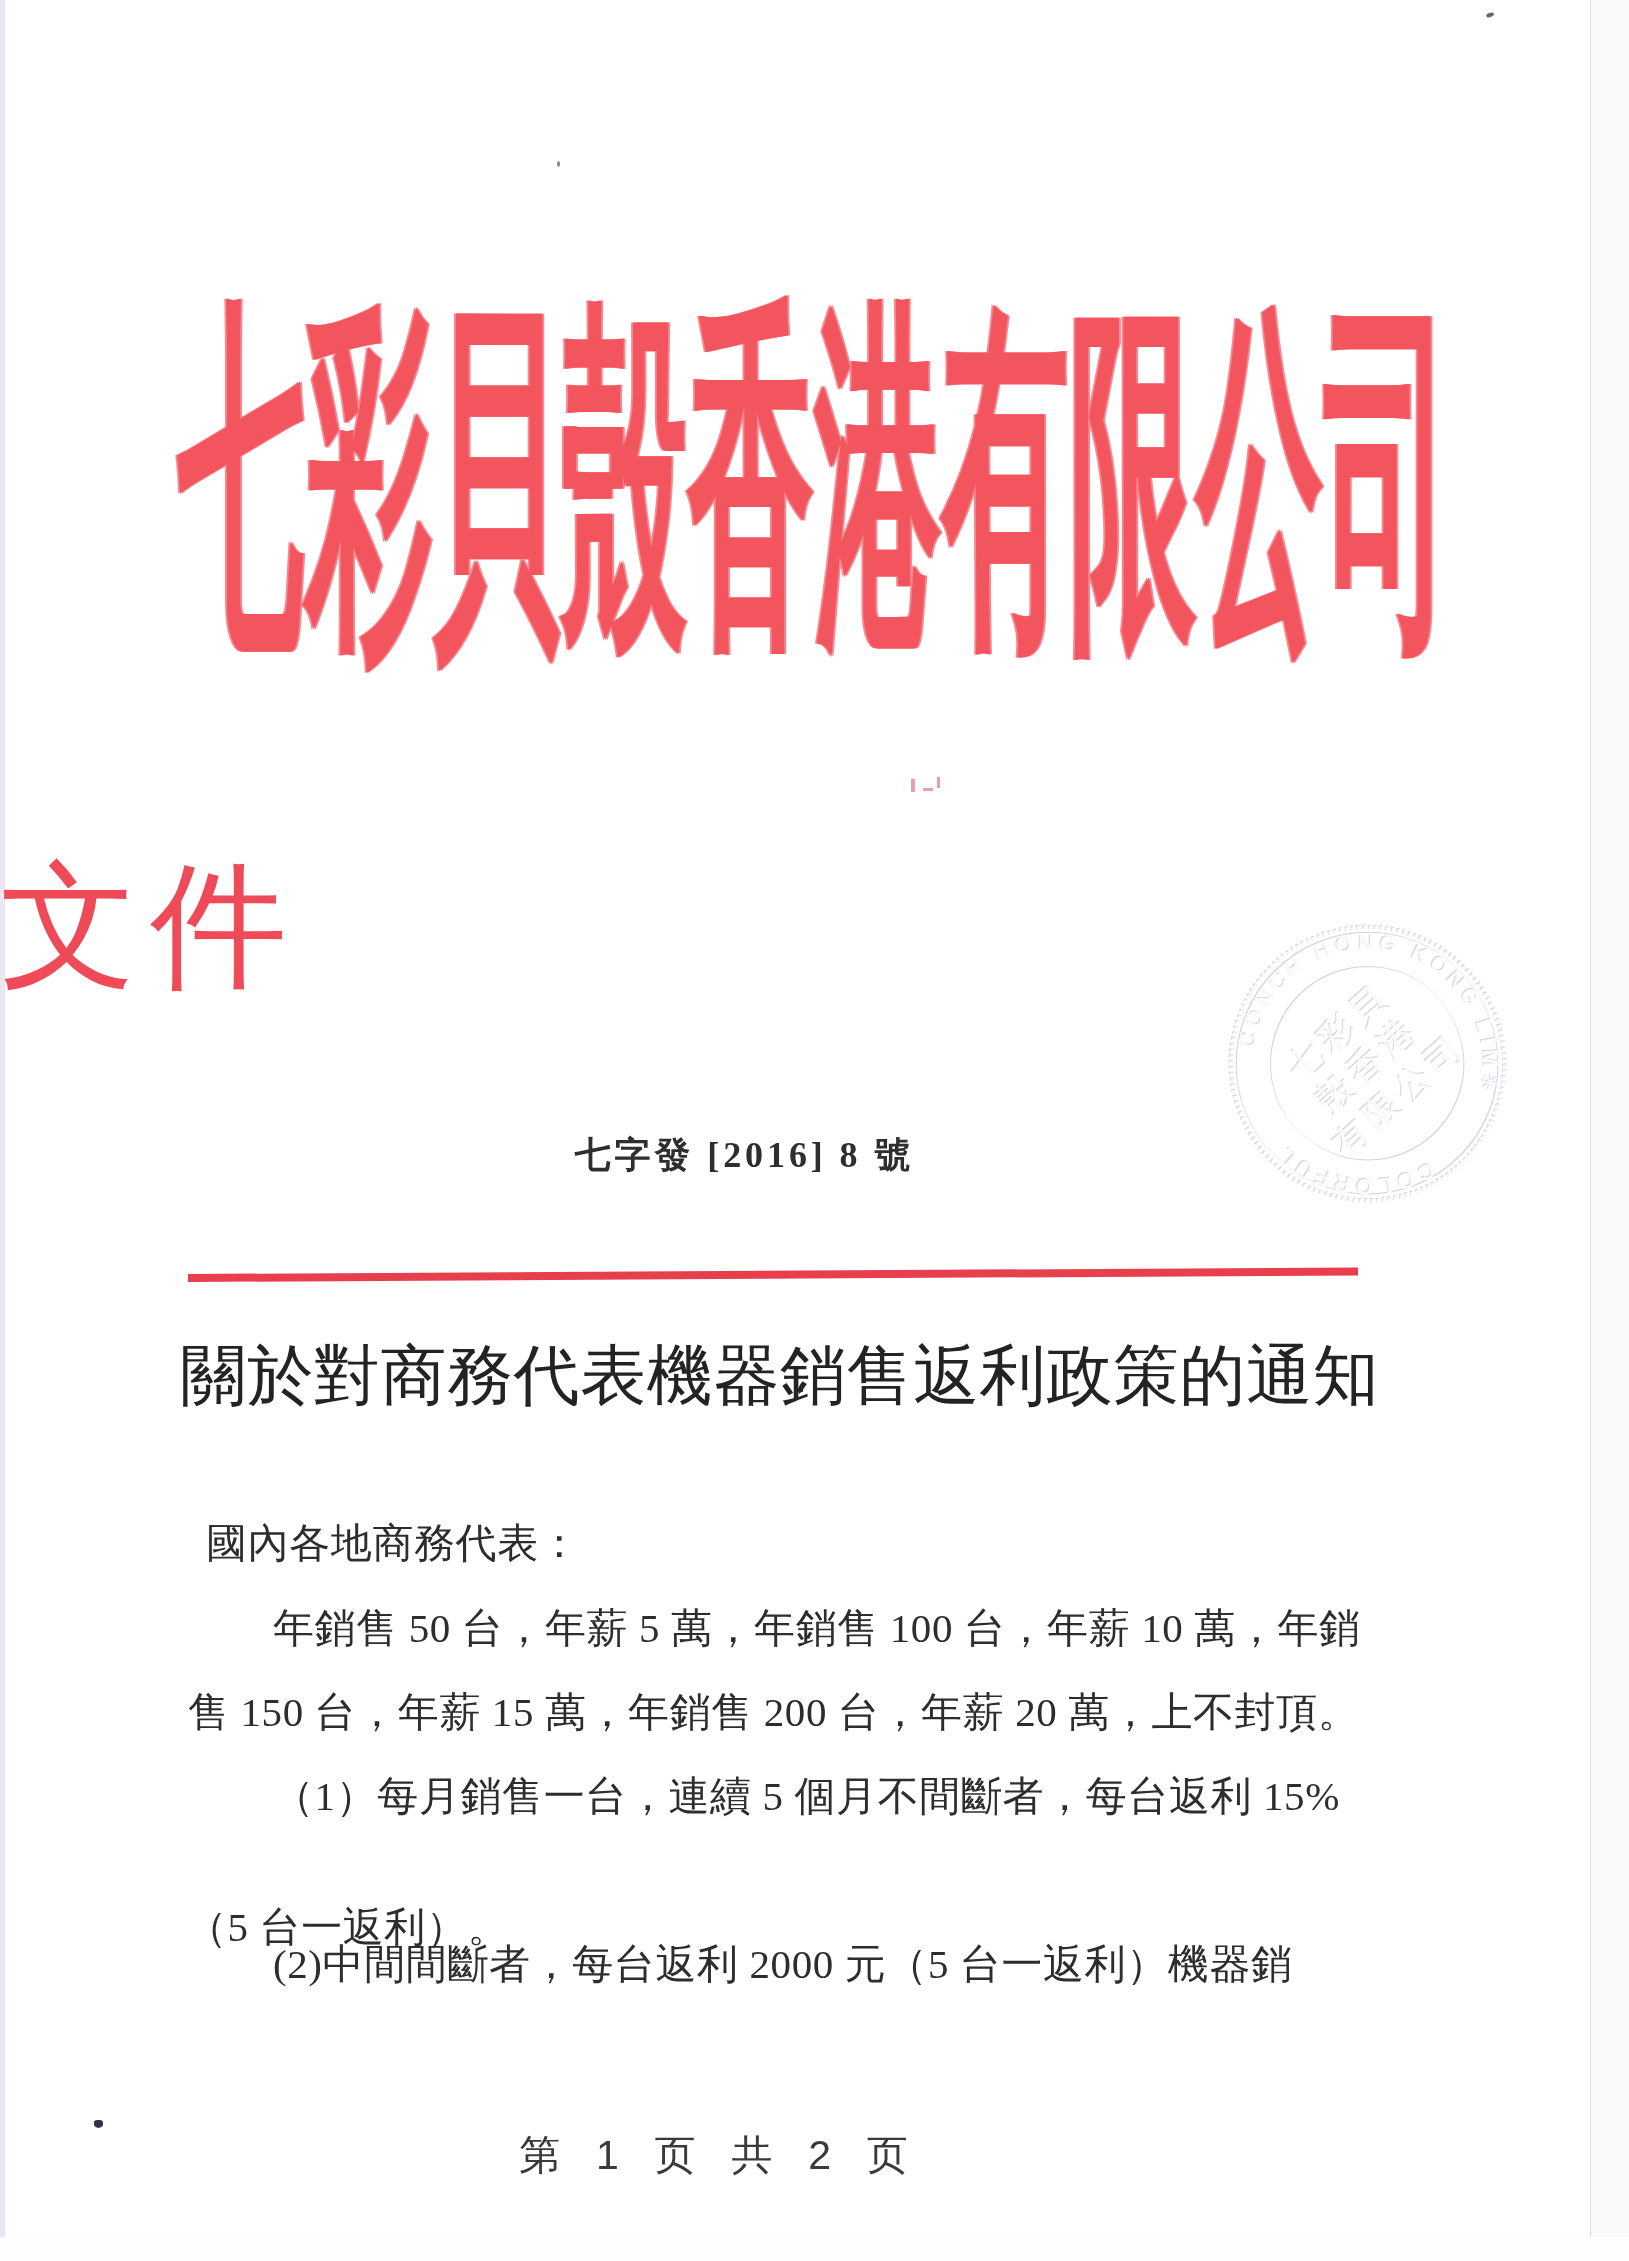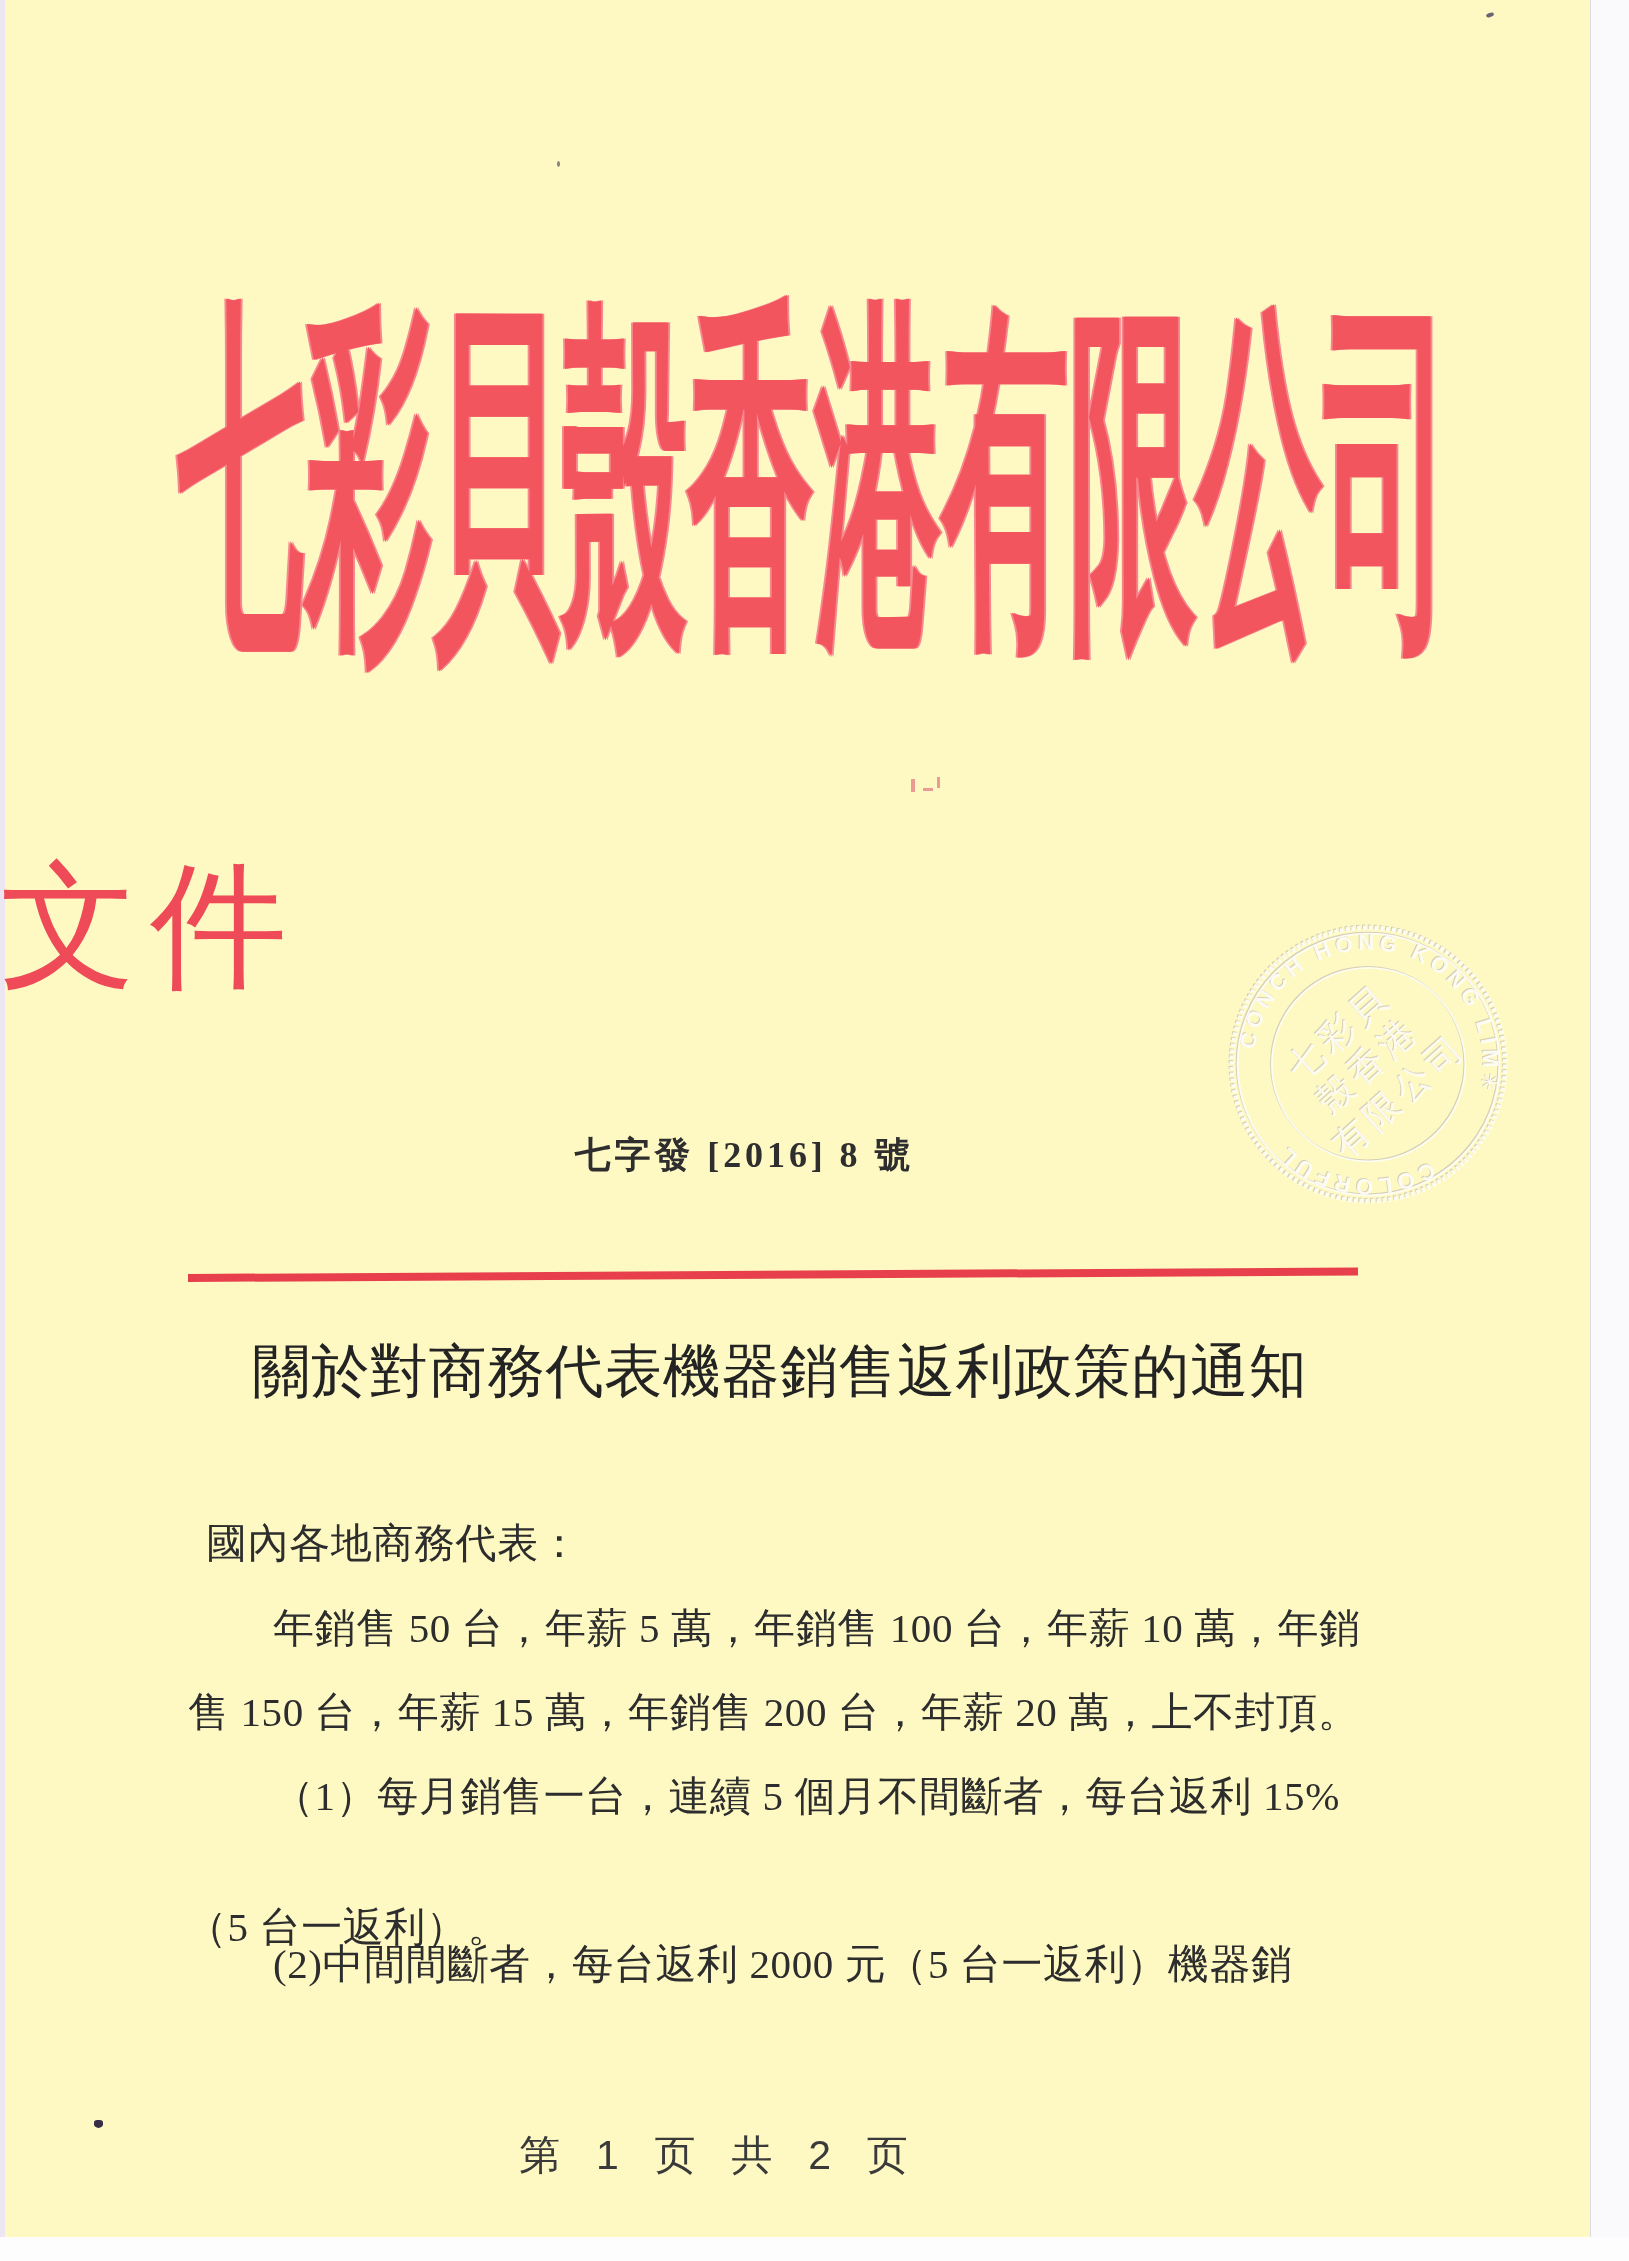--- a/index.html
+++ b/index.html
@@ -5,21 +5,21 @@
   html, body { margin: 0; padding: 0; }
   body {
     width: 1630px; height: 2261px;
     font-family: "Liberation Serif", "DejaVu Serif", serif;
     background: #e9e9ee;
     overflow: hidden;
   }
   .page {
     position: absolute; left: 0; top: 0;
     width: 1630px; height: 2261px;
-    background: #fef9c3;
+    background: #ffffff;
   }
   
   .edge-right {
     position: absolute; left: 1590px; top: 0; width: 40px; height: 2261px;
     background: #fafafd; border-left: 1.3px solid #dcdae4;
   }
   .edge-bottom {
     position: absolute; left: 0; top: 2237px; width: 1630px; height: 24px;
     background: #fdfdfe;
   }
@@ -67,21 +67,21 @@
   .red-line {
     position: absolute; left: 188px; top: 1274px; width: 1170px; height: 8.4px;
     background: #e73f4c;
     transform: rotate(-0.32deg);
     transform-origin: left center;
   }
 
   .subject-title {
     position: absolute; left: 0; top: 1340px; width: 1560px;
     text-align: center;
-    font-size: 58px; line-height: 1.1; letter-spacing: 0.6px;
+    font-size: 66px; line-height: 1.1; letter-spacing: 0.6px;
     color: #232323; font-weight: 500;
     white-space: nowrap;
   }
 
   .body-line {
     position: absolute;
     font-size: 41px; line-height: 1.15; letter-spacing: 0.6px;
     color: #2d2d2d;
     white-space: nowrap;
   }

